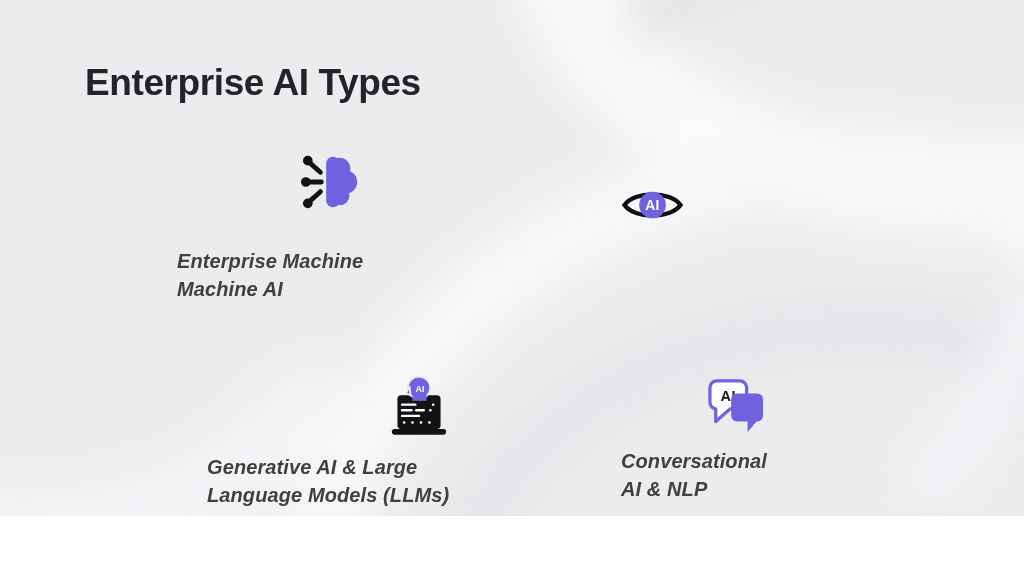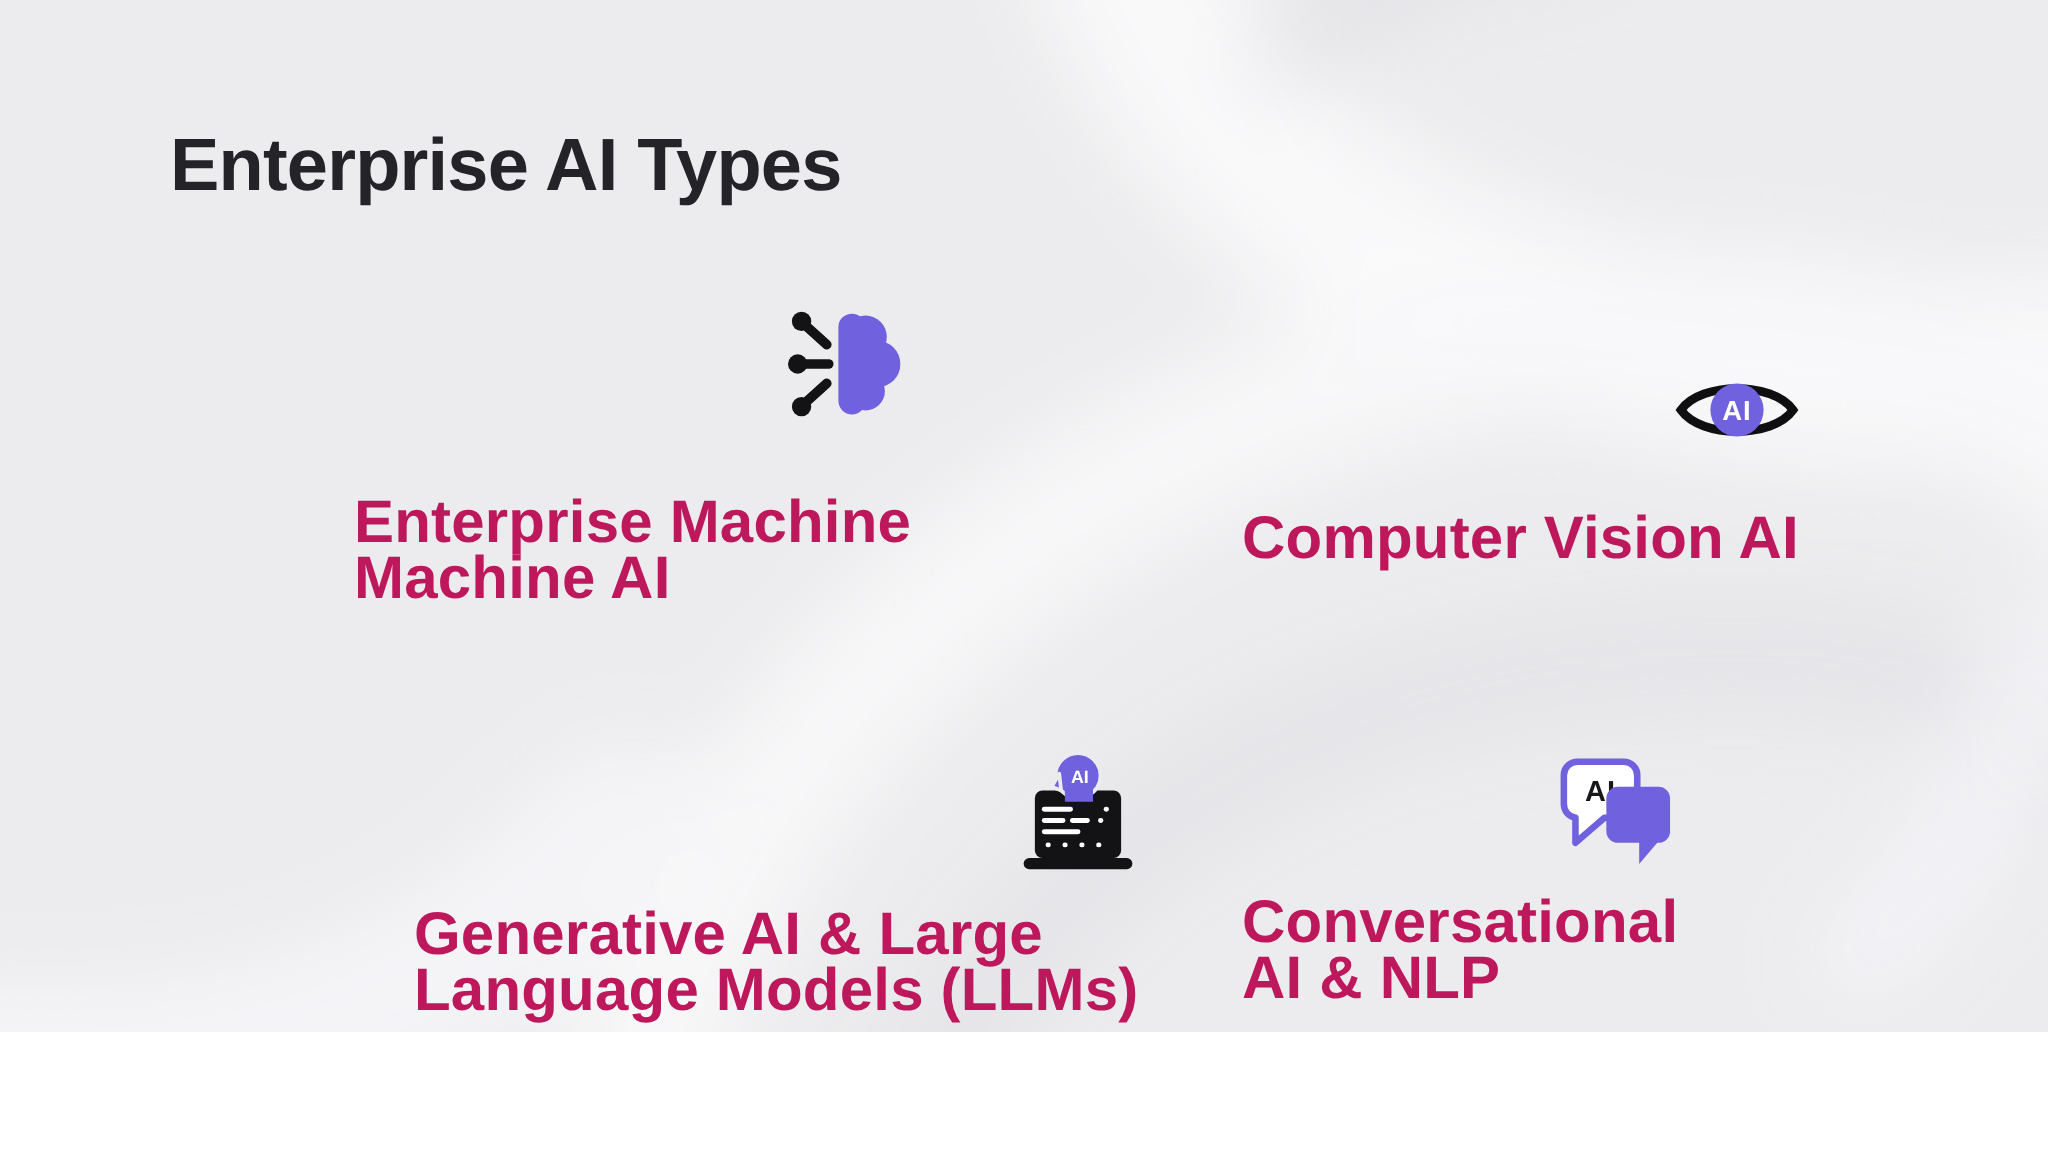--- a/index.html
+++ b/index.html
@@ -26,21 +26,21 @@
     margin: 0;
     font-size: 37px;
     font-weight: bold;
     letter-spacing: -0.4px;
     color: #232328;
     white-space: nowrap;
   }
 
   .card { position: absolute; }
   .card .icon-wrap { display: block; text-align: right; }
-  .card .label { font-size: 30px; font-weight: bold; color: #be185d; line-height: 28px; letter-spacing: 0.1px; }
+  .card .label { font-size: 20px; font-weight: bold; color: #404040; line-height: 28px; letter-spacing: 0.1px; font-style: italic; }
   .card .label span { display: block; white-space: nowrap; }
   .card .label span:empty { display: none; }
 
   #card-1 { left: 177px; top: 151px; }
   #card-1 .label { margin-top: 30px; }
 
   #card-2 { left: 621px; top: 186px; }
   #card-2 .label { margin-top: 27px; }
 
   #card-3 { left: 167px; top: 375px; }
@@ -100,24 +100,20 @@
   </div>
 
   <div id="card-2" class="card">
     <span class="icon-wrap">
       <svg width="63" height="38" viewBox="0 0 64 40">
         <path d="M2.5,20 C13,5 51,5 61.5,20 C51,35 13,35 2.5,20 Z" fill="none" stroke="#0f0f12" stroke-width="4.6"></path>
         <rect x="18" y="6" width="28" height="28" rx="14" fill="#7061df"></rect>
         <text x="32" y="25.5" text-anchor="middle" font-size="14.5" fill="#ffffff" letter-spacing="0.5">AI</text>
       </svg>
     </span>
-    <div class="label">
-      <span>Computer Vision AI</span>
-
-    </div>
   </div>
 
   <div id="card-3" class="card">
     <span class="icon-wrap">
       <svg width="60" height="63" viewBox="0 0 64 66">
         <g fill="#131316">
           <rect x="9" y="21" width="46" height="36" rx="4"></rect>
           <rect x="3" y="57" width="58" height="6" rx="3"></rect>
         </g>
         <g>

